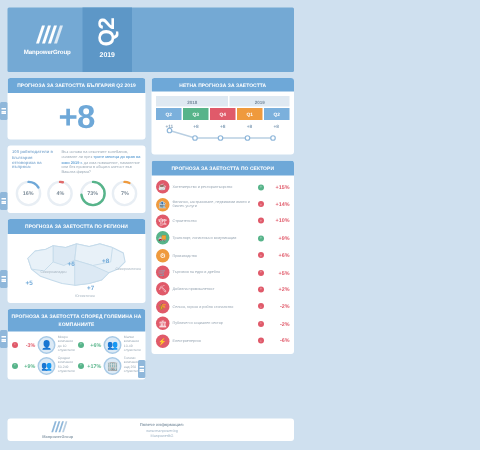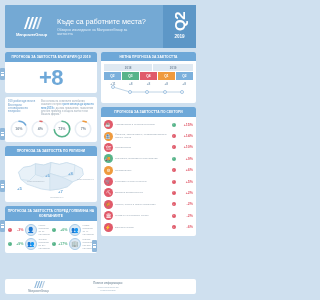--- a/index.html
+++ b/index.html
@@ -222,24 +222,20 @@
 
   <div class="header">
     <div class="logo-block">
       <svg class="logo-mark" width="20" height="14" viewBox="0 0 20 14">
         <polygon points="2,13 6,1 8,1 4,13" fill="#ffffff"></polygon>
         <polygon points="6,13 10,1 12,1 8,13" fill="#ffffff"></polygon>
         <polygon points="10,13 14,1 16,1 12,13" fill="#ffffff"></polygon>
         <polygon points="14,13 18,1 20,1 16,13" fill="#ffffff" opacity="0.75"></polygon>
       </svg>
       <div class="logo-text">ManpowerGroup</div>
-    </div>
-    <div class="header-text">
-      <div class="header-title">Къде са работните места?</div>
-      <div class="header-sub">Обзорно изследване на ManpowerGroup за заетостта</div>
     </div>
     <div class="qbadge">
       <div class="qbadge-q">Q2</div>
       <div class="qbadge-year">2019</div>
     </div>
   </div>
 
   <div class="cols">
 
     <div class="col-left">

